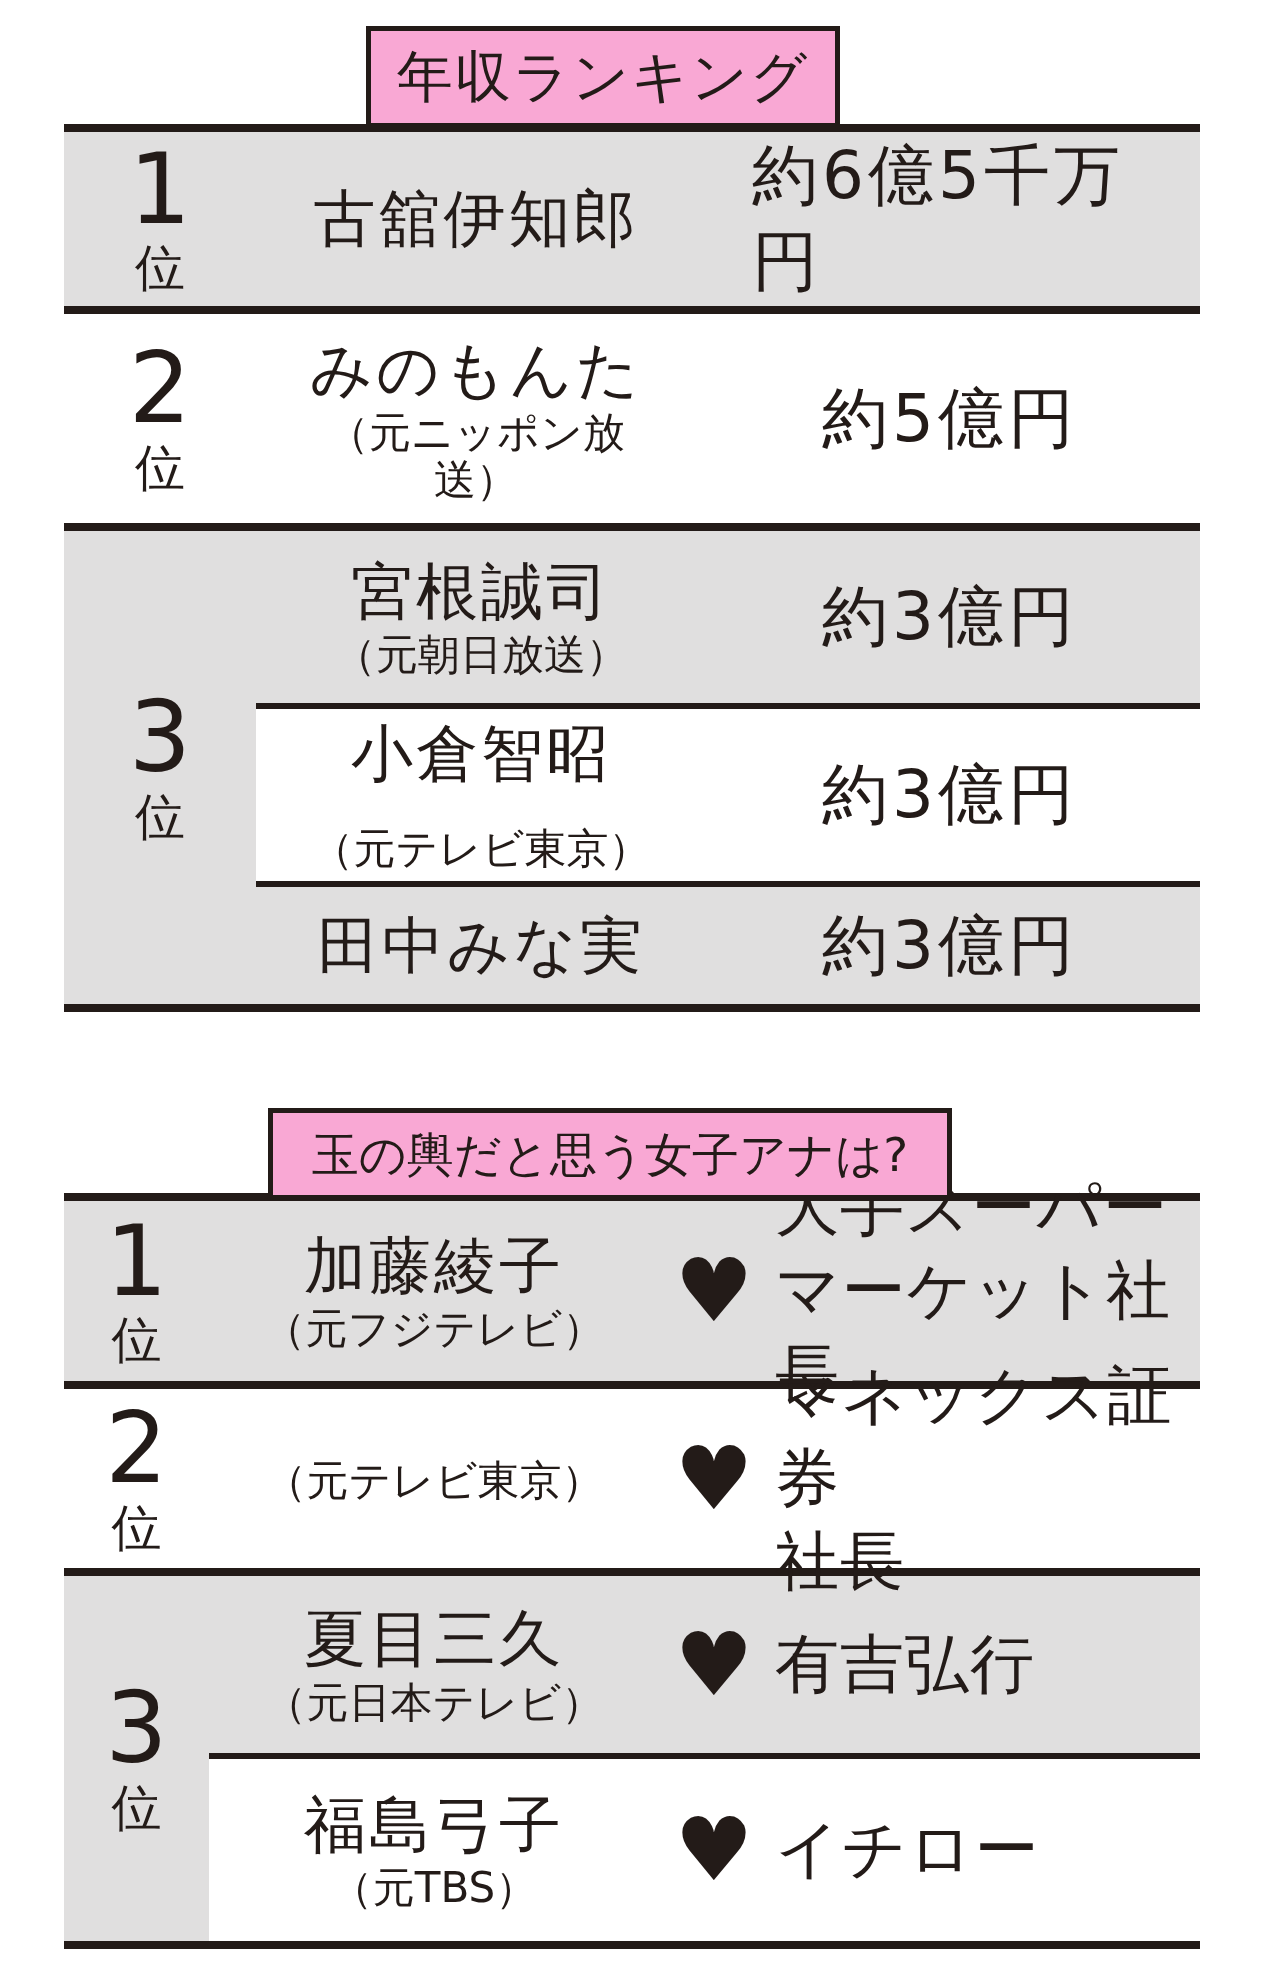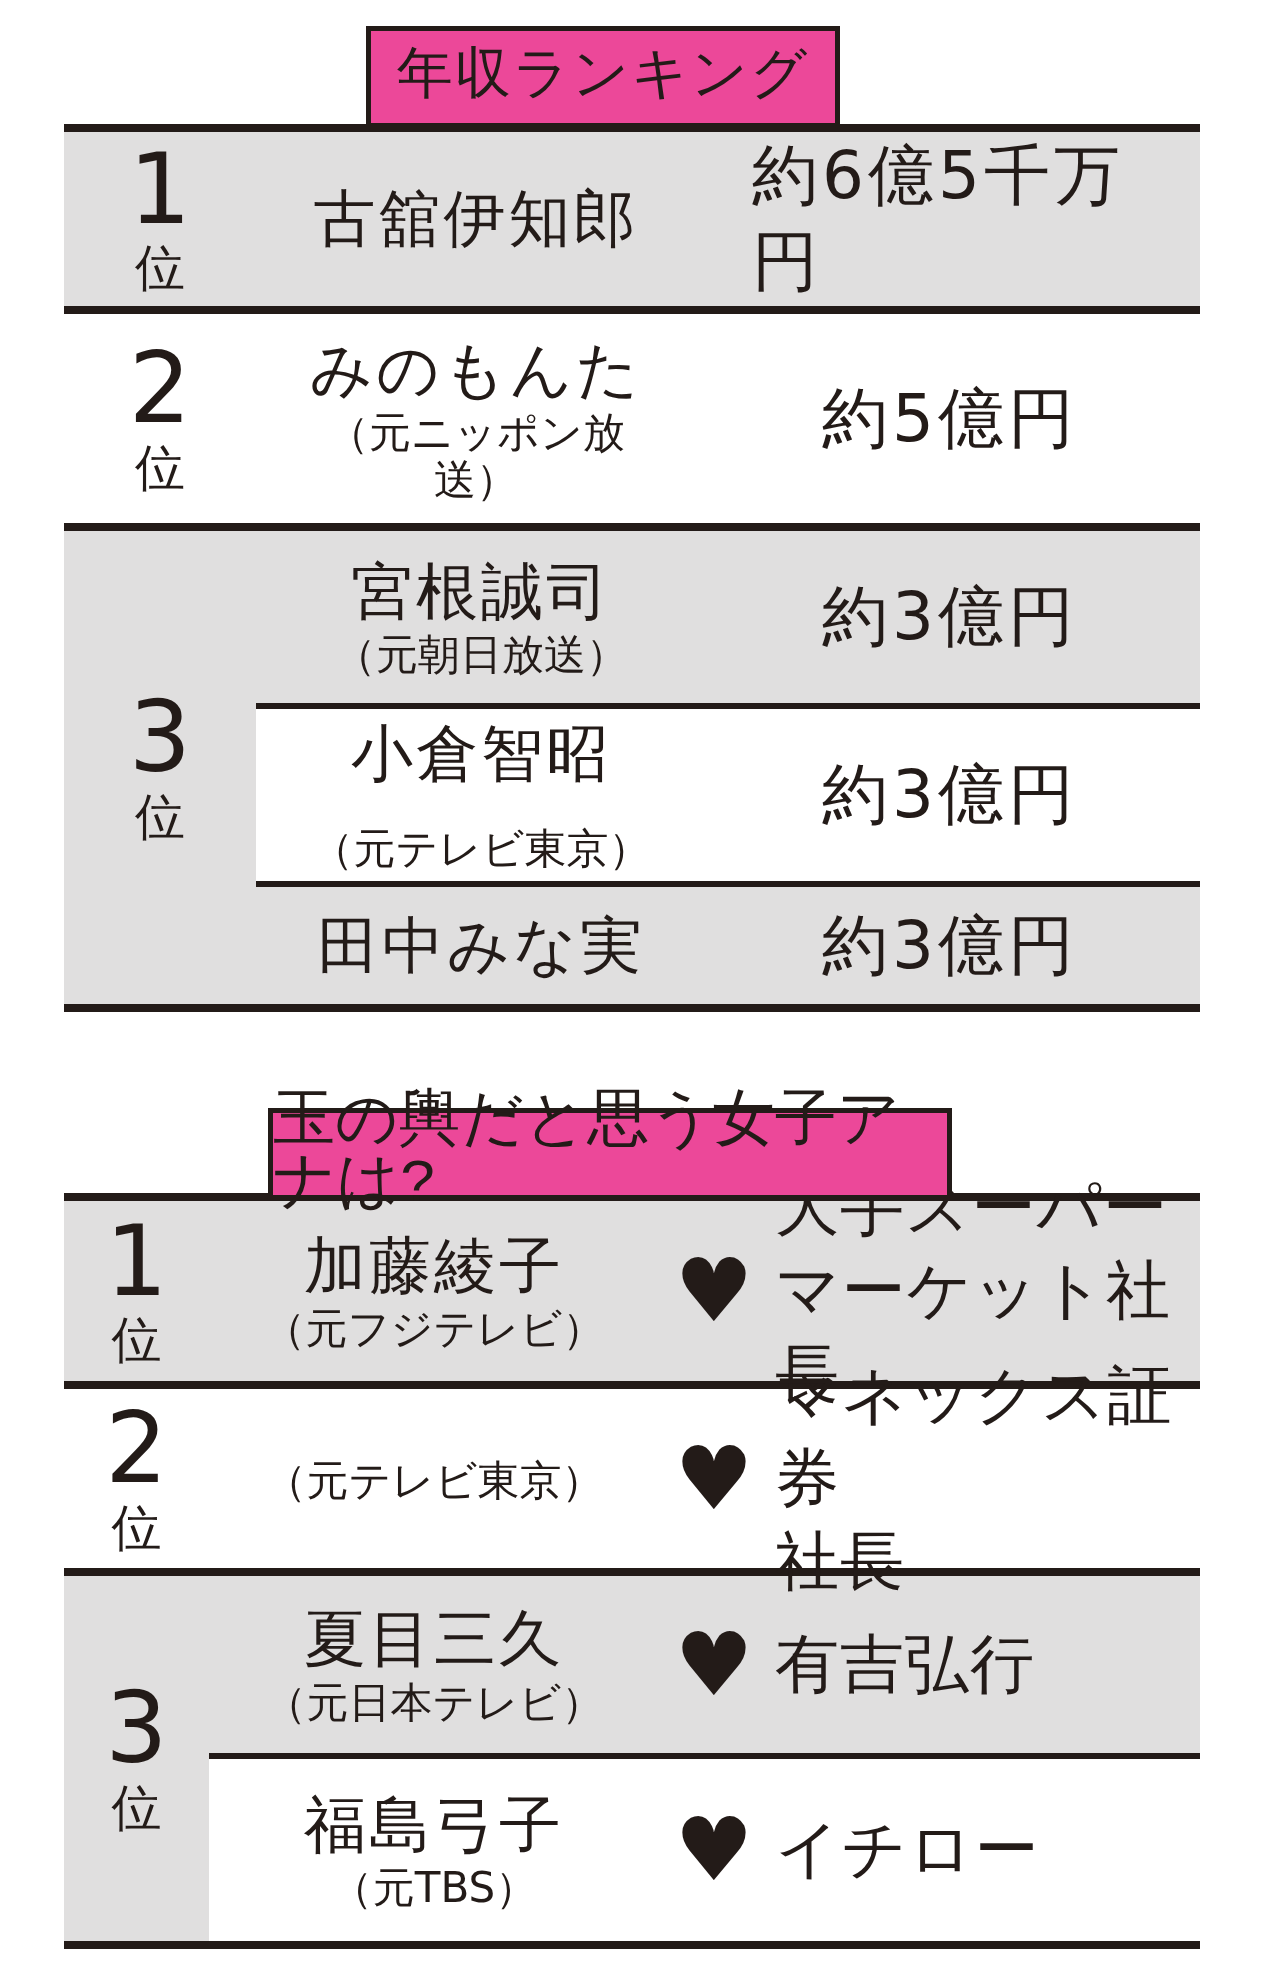--- a/index.html
+++ b/index.html
@@ -10,25 +10,25 @@
   .bg{position:absolute;z-index:1;}
   .bg.gray{background:#e0dfdf;}
   .bg.white{background:#ffffff;z-index:2;}
   .hline{position:absolute;height:8px;background:#231b18;z-index:4;}
   .hline.thin{height:6px;}
   .cell{
     position:absolute;z-index:5;display:flex;flex-direction:column;
     align-items:center;justify-content:center;text-align:center;
   }
   .title-box{
-    position:absolute;z-index:6;background:#ec4899;border:5px solid #231b18;
-    display:flex;align-items:center;justify-content:center;box-sizing:border-box;font-family:Liberation Mono, monospace;
+    position:absolute;z-index:6;background:#f9a8d4;border:5px solid #231b18;
+    display:flex;align-items:center;justify-content:center;box-sizing:border-box;
   }
   .title-box .title-text{font-size:56px;letter-spacing:2px;line-height:1;}
-  .title-box.small .title-text{font-size:62px;letter-spacing:0px;}
+  .title-box.small .title-text{font-size:47px;letter-spacing:0px;}
   .rank-num{font-size:98px;line-height:0.9;}
   .rank-suffix{font-size:50px;line-height:1;margin-top:10px;}
   .name{font-size:62px;letter-spacing:3px;line-height:1.15;white-space:pre-line;}
   .affil{font-size:42px;letter-spacing:0px;line-height:1.12;white-space:pre-line;margin-top:4px;}
   .value{font-size:66px;letter-spacing:4px;line-height:1.3;white-space:pre-line;}
   .cell.left-val{align-items:flex-start;text-align:left;padding-left:52px;box-sizing:border-box;}
   .heart{font-size:88px;line-height:1;}
   .partner-cell{align-items:flex-start;text-align:left;box-sizing:border-box;padding-left:6px;}
   .partner{font-size:64px;line-height:1.3;white-space:pre-line;letter-spacing:1px;}
 </style>

